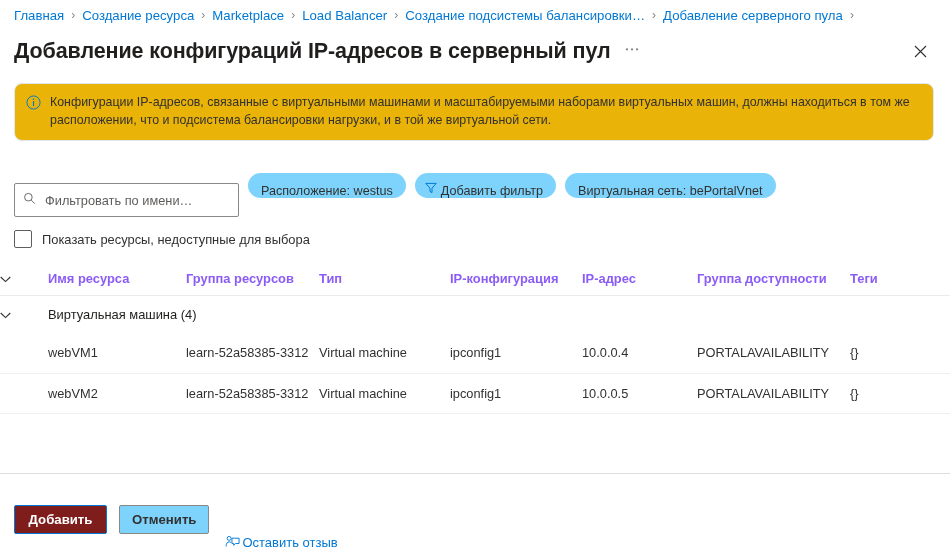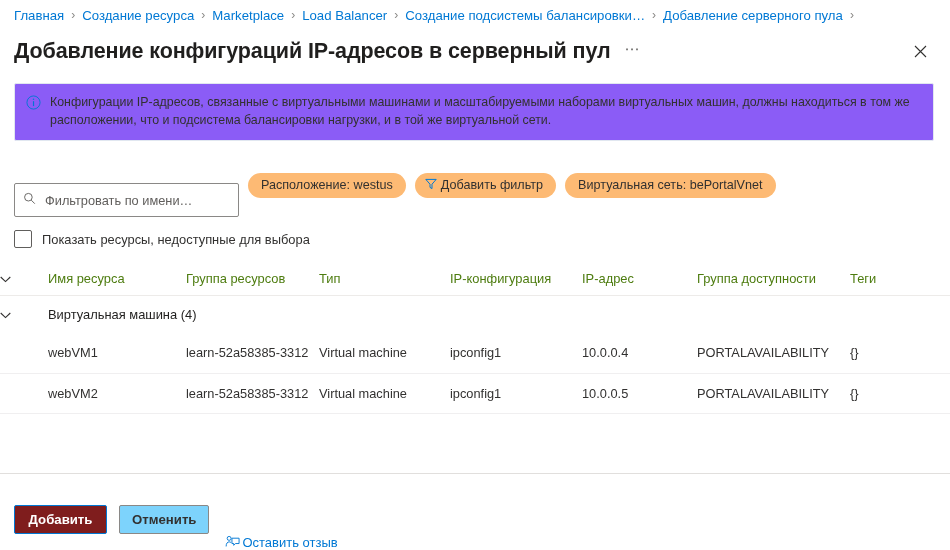--- a/index.html
+++ b/index.html
@@ -71,23 +71,23 @@
     width: 28px; height: 28px;
     display: flex; align-items: center; justify-content: center;
     cursor: pointer;
     color: #323130;
   }
 
   
   .info-wrap { padding: 13px 16px 0 14px; }
   .info-banner {
     display: flex;
-    background: #8b5cf6;
+    background: #eab308;
     border: 1px solid #e1e7f0;
-    border-radius: 2px;
+    border-radius: 8px;
     padding: 10px 12px 11px 11px;
   }
   .info-icon { flex: 0 0 auto; margin-right: 9px; padding-top: 1px; }
   .info-text {
     font-size: 12.4px;
     line-height: 17.5px;
     color: #323130;
   }
 
   
@@ -113,24 +113,24 @@
     font-size: 12.8px;
     font-family: inherit;
     color: #323130;
     background: transparent;
     margin-left: 7px;
   }
   .search-input::placeholder { color: #605e5c; }
 
   .pill {
     display: flex;
-    align-items: center;
+    align-items: flex-end;
     height: 25px;
     border-radius: 13px;
-    background: #fdba74;
+    background: #7dd3fc;
     padding: 0 13px;
     font-size: 12.6px;
     color: #323130;
     cursor: pointer;
     white-space: nowrap;
   }
   .pill-add { color: #323130; padding-left: 9px; }
   .pill-add svg { margin-right: 3px; }
 
   
@@ -162,22 +162,22 @@
     flex-direction: column;
   }
   table.grid {
     width: 100%;
     border-collapse: collapse;
     table-layout: fixed;
     font-size: 12.8px;
   }
   table.grid th {
     text-align: left;
-    font-weight: 400;
-    color: #4d7c0f;
+    font-weight: 700;
+    color: #8b5cf6;
     font-size: 12.9px;
     padding: 6px 6px 9px 0;
     border-bottom: 1px solid #edebe9;
     vertical-align: bottom;
     white-space: nowrap;
     cursor: pointer;
   }
   table.grid td {
     padding: 0;
     color: #323130;

